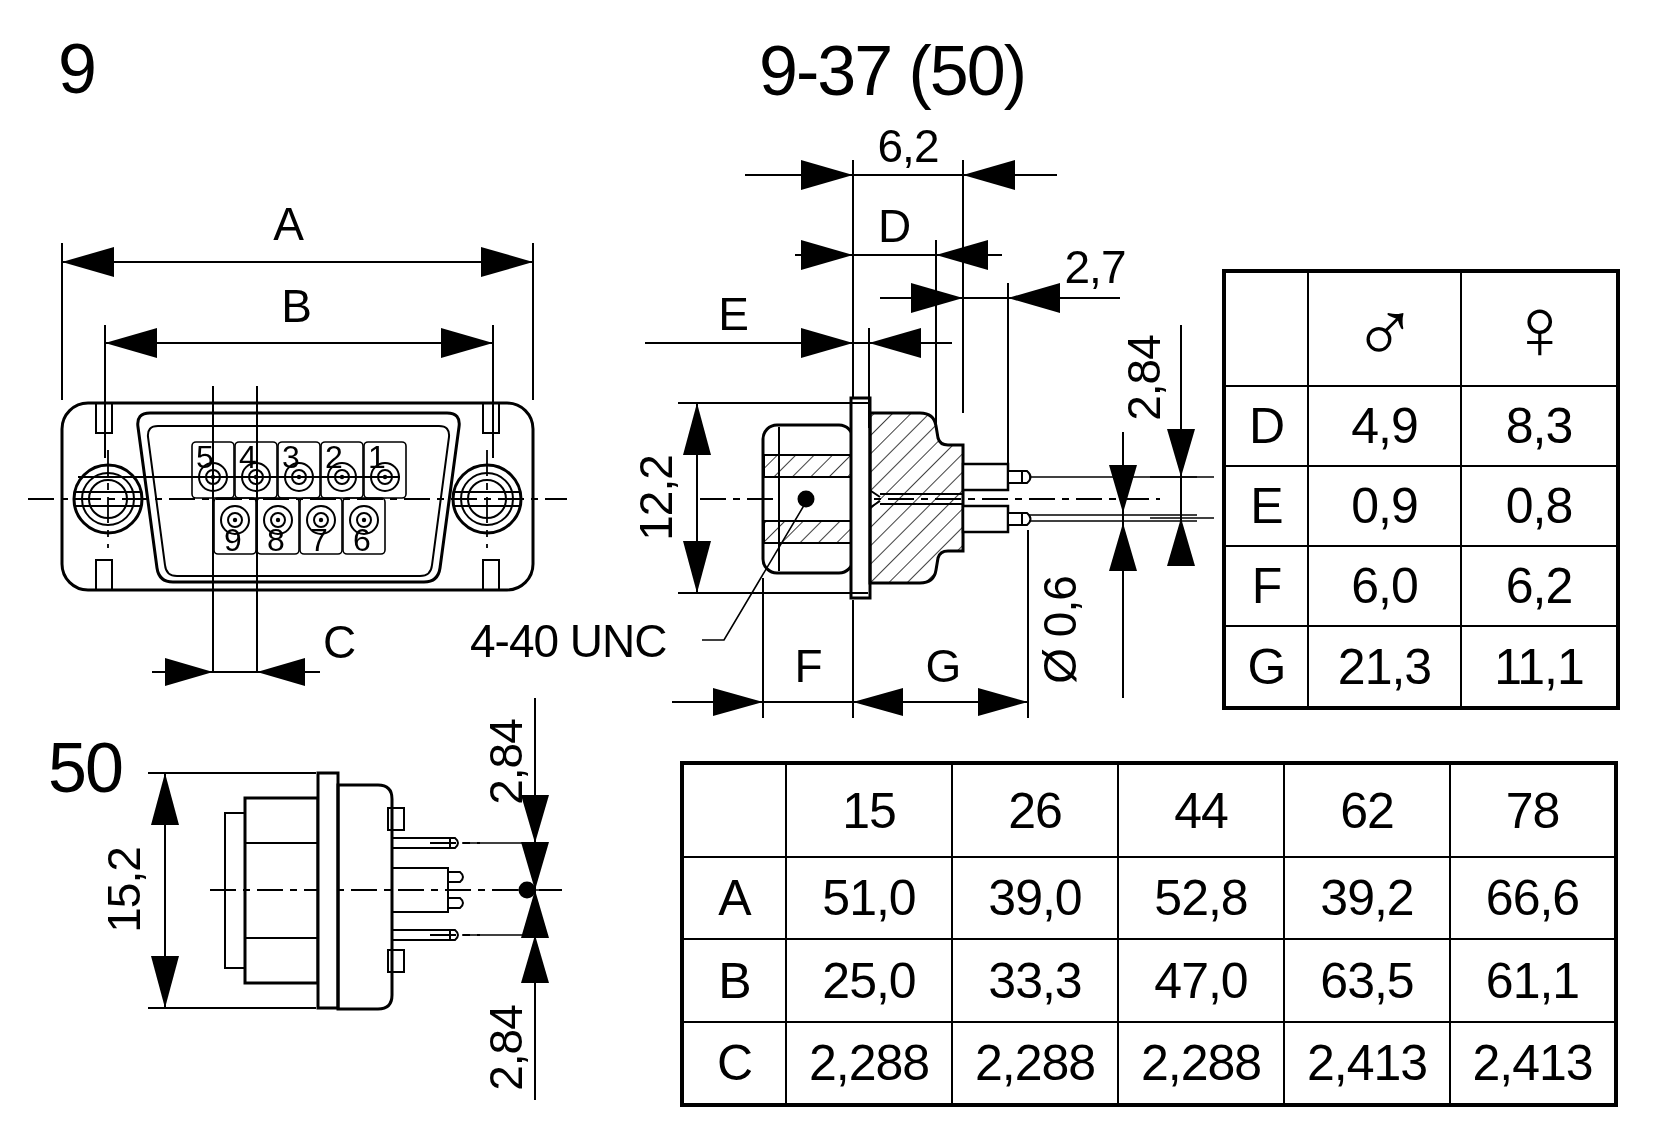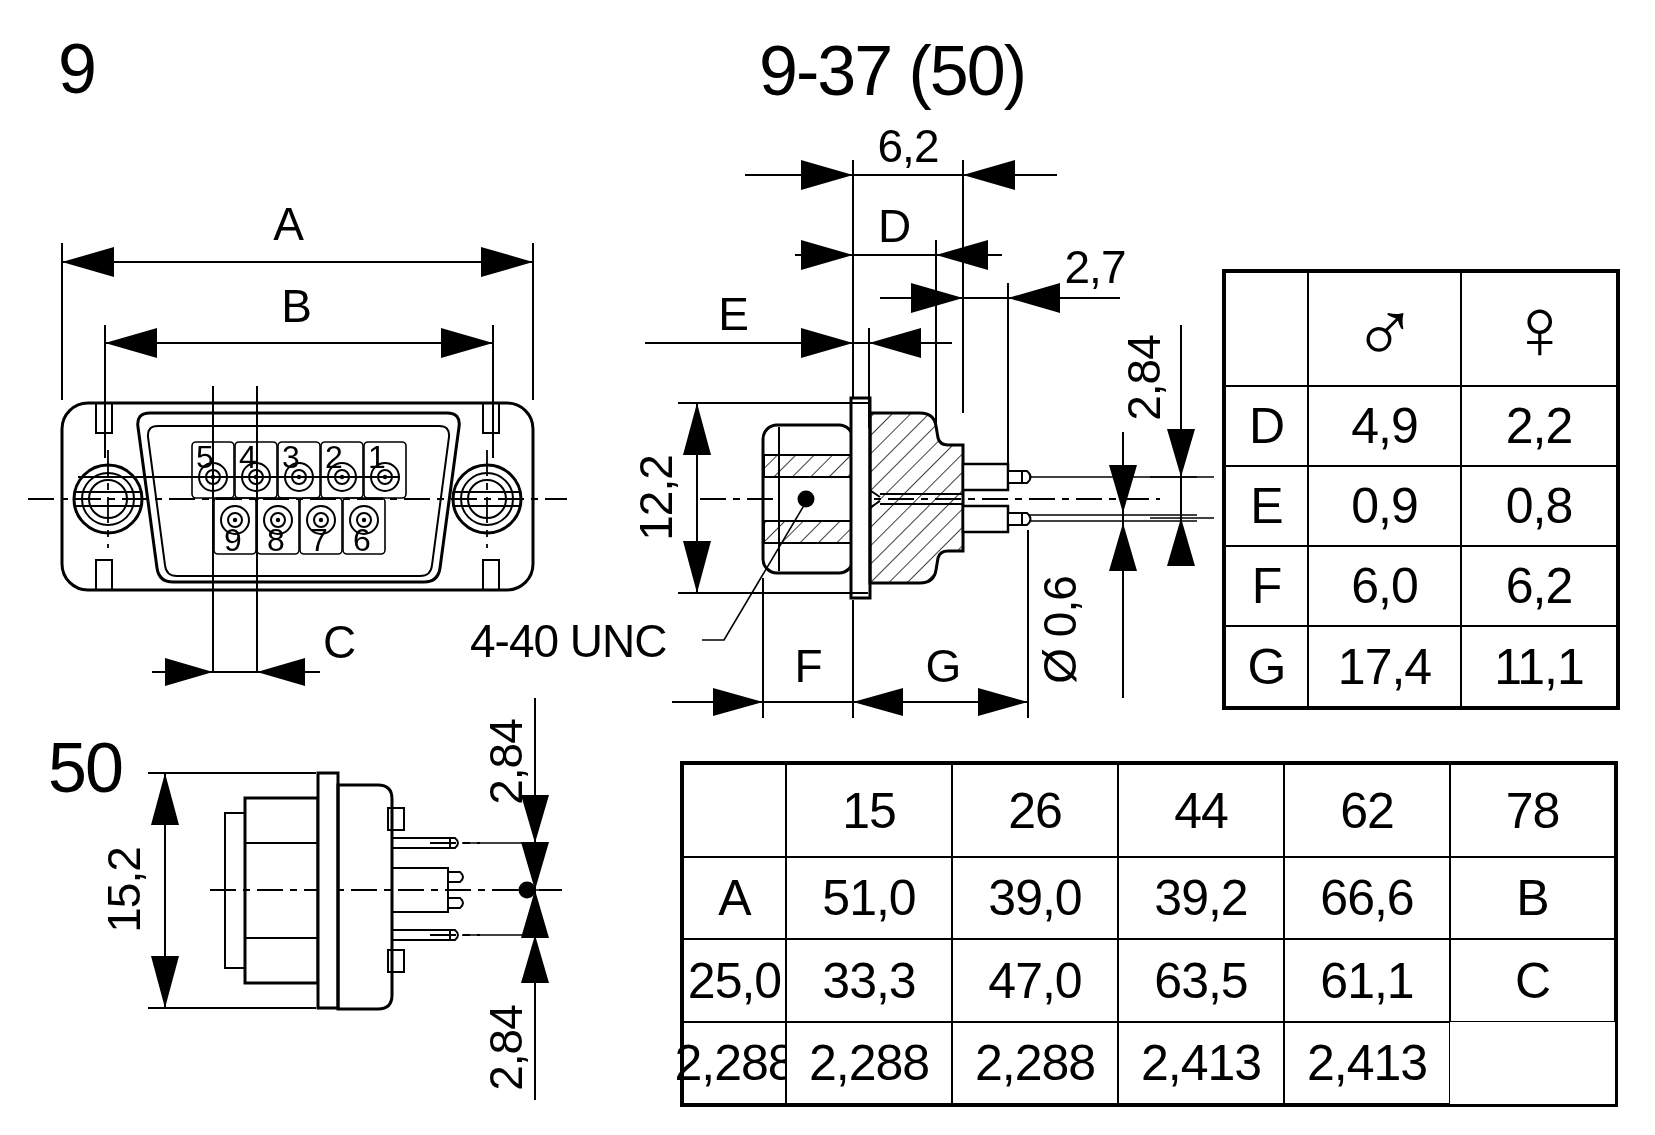--- a/index.html
+++ b/index.html
@@ -327,47 +327,48 @@
 </svg>
 
 
 <div id="gender-table" class="dtable">
   <div class="dcell"></div>
   <div class="dcell sym">♂</div>
   <div class="dcell sym">♀</div>
 
   <div class="dcell">D</div>
   <div class="dcell">4,9</div>
-  <div class="dcell">2,2</div>
+  <div class="dcell">8,3</div>
 
   <div class="dcell">E</div>
   <div class="dcell">0,9</div>
   <div class="dcell">0,8</div>
 
   <div class="dcell">F</div>
   <div class="dcell">6,0</div>
   <div class="dcell">6,2</div>
 
   <div class="dcell">G</div>
-  <div class="dcell">17,4</div>
+  <div class="dcell">21,3</div>
   <div class="dcell">11,1</div>
 </div>
 
 
 <div id="size-table" class="dtable">
   <div class="dcell"></div>
   <div class="dcell">15</div>
   <div class="dcell">26</div>
   <div class="dcell">44</div>
   <div class="dcell">62</div>
   <div class="dcell">78</div>
 
   <div class="dcell">A</div>
   <div class="dcell">51,0</div>
   <div class="dcell">39,0</div>
+  <div class="dcell">52,8</div>
   <div class="dcell">39,2</div>
   <div class="dcell">66,6</div>
 
   <div class="dcell">B</div>
   <div class="dcell">25,0</div>
   <div class="dcell">33,3</div>
   <div class="dcell">47,0</div>
   <div class="dcell">63,5</div>
   <div class="dcell">61,1</div>
 

